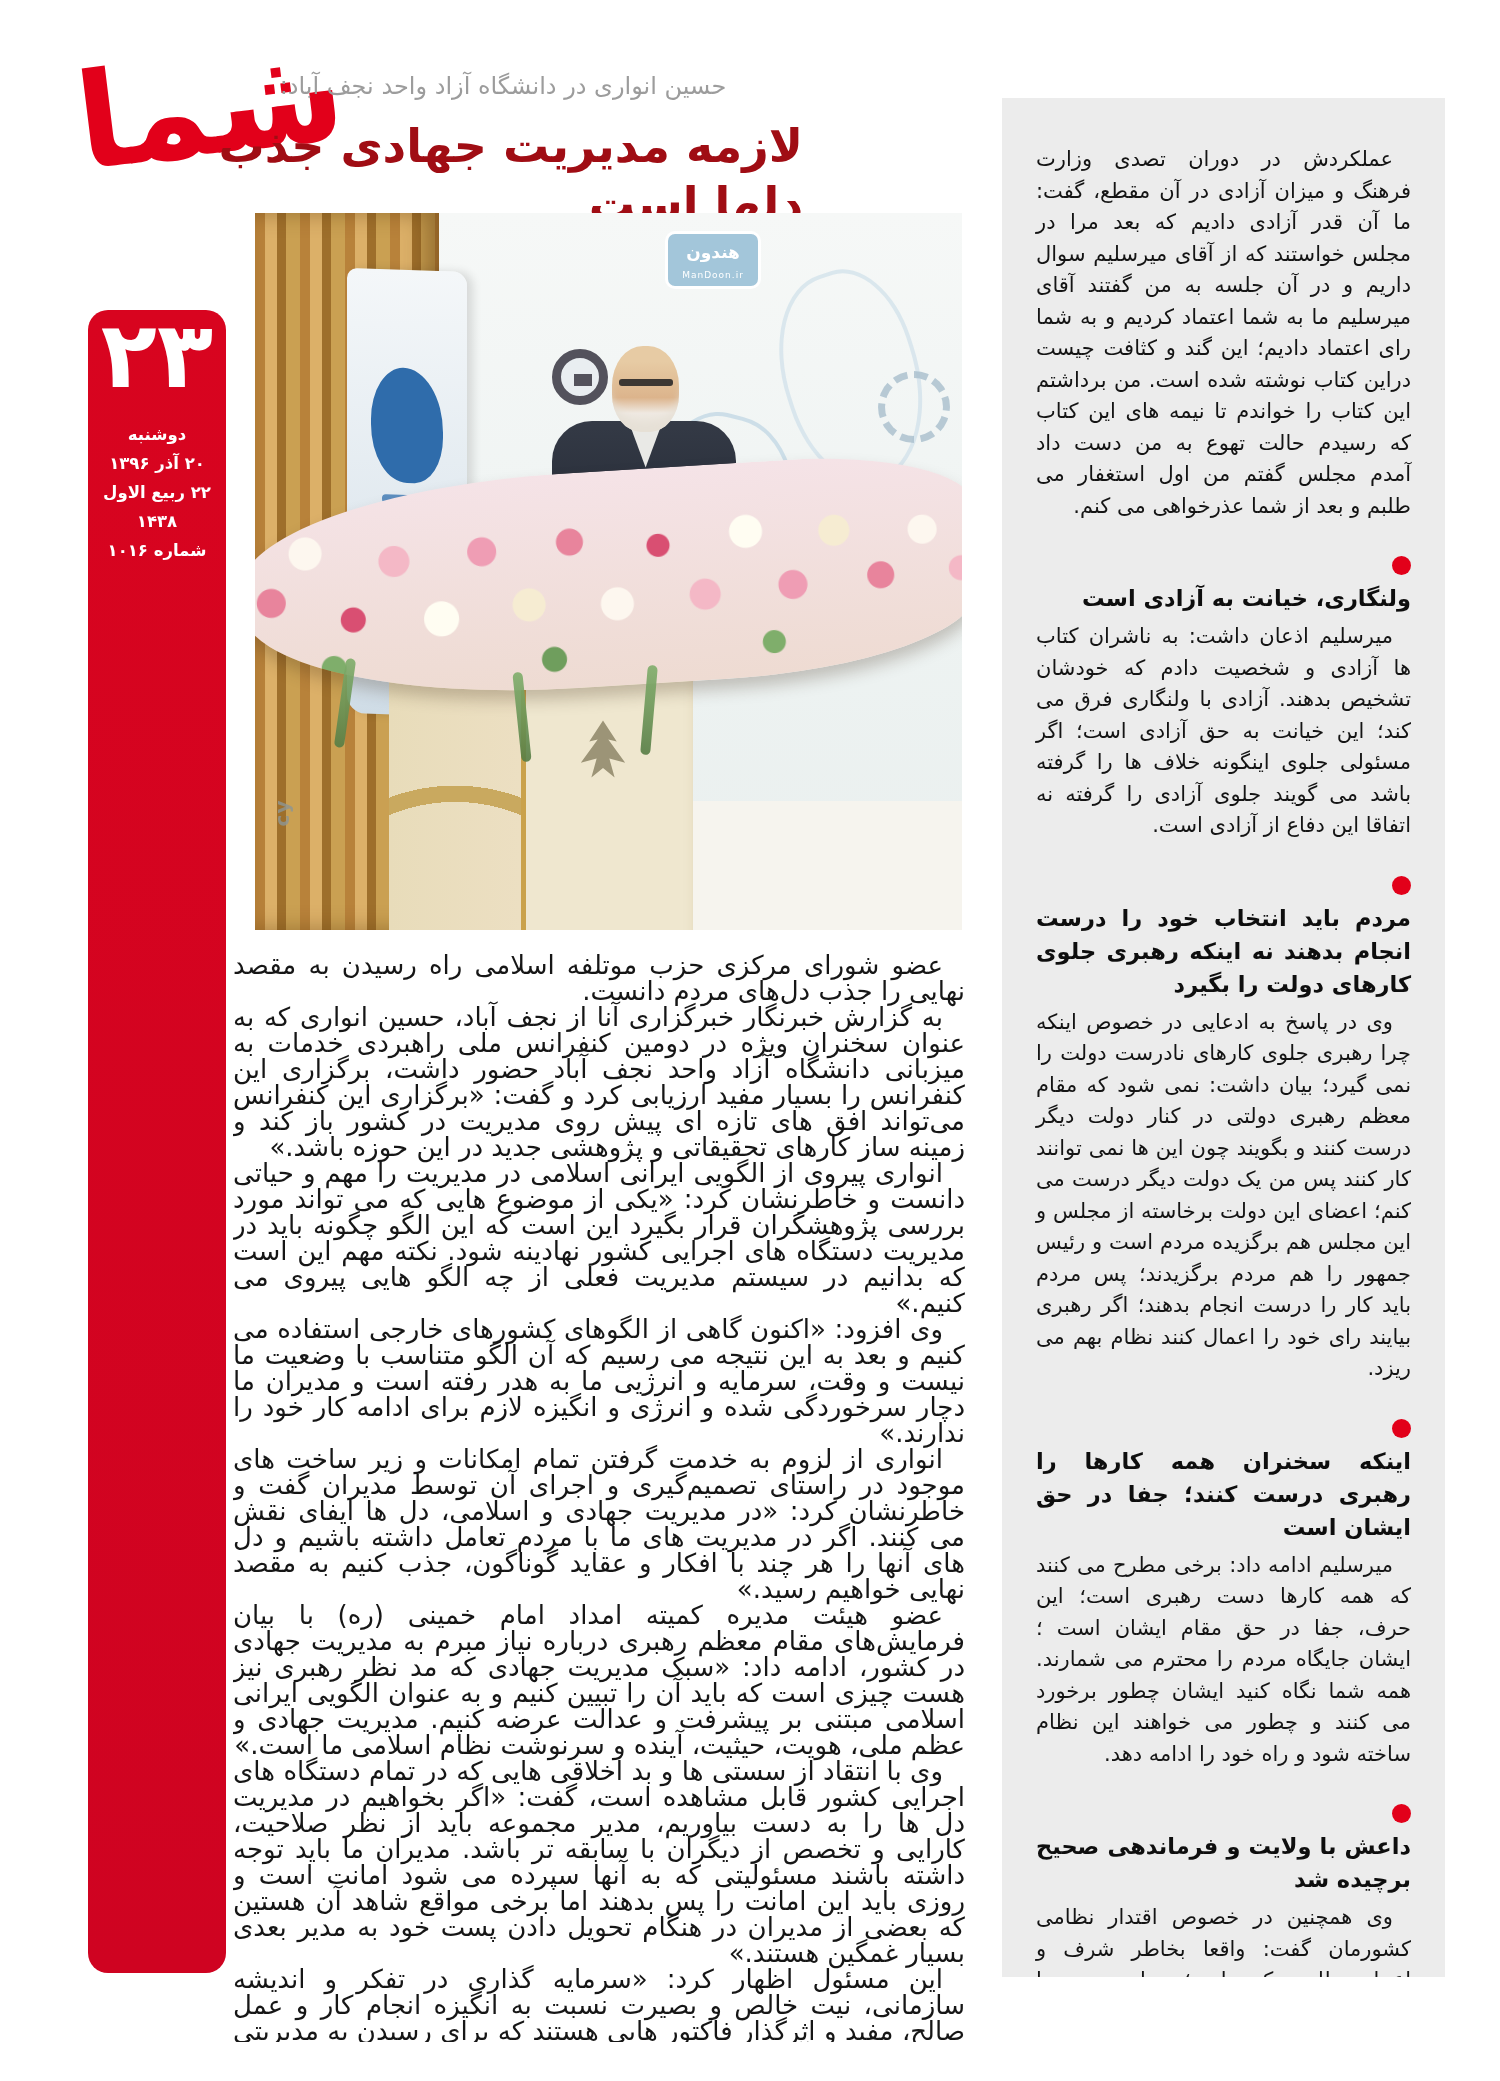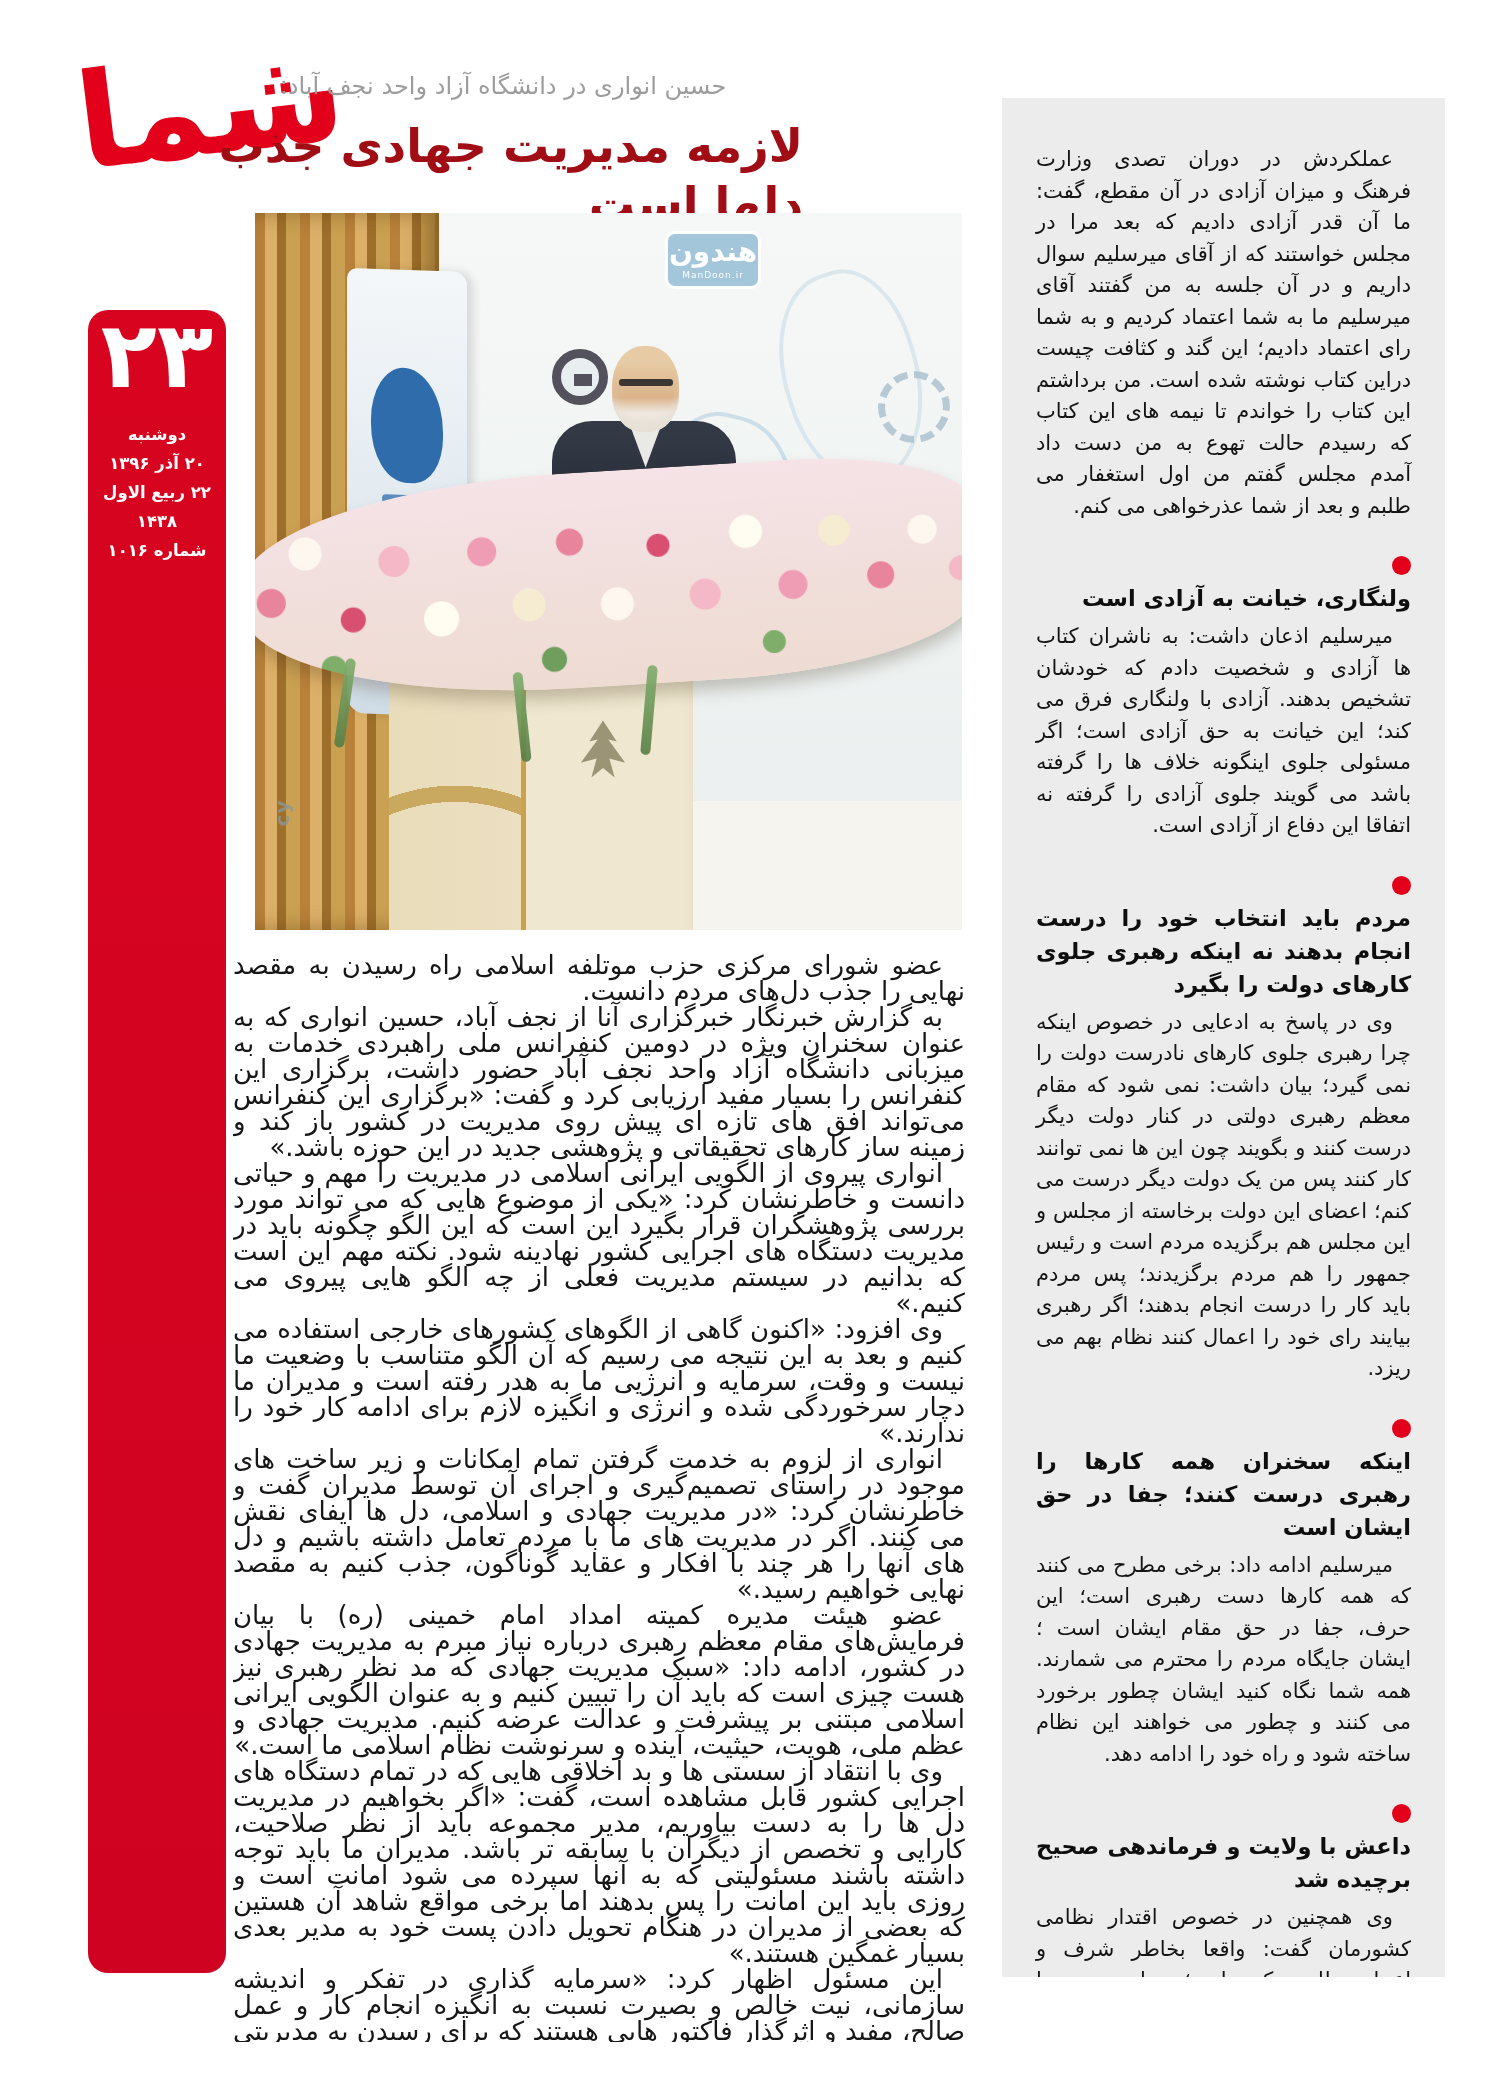--- a/index.html
+++ b/index.html
@@ -39,21 +39,21 @@
     border:4px solid #c3d8e5; border-radius:38% 52% 45% 50%; opacity:.8; transform:rotate(14deg);}
   .puzzle2{position:absolute; left:66%; top:8%; width:26%; height:30%;
     border:4px solid #cfe0ea; border-radius:50% 40% 55% 45%; opacity:.7; transform:rotate(-18deg);}
   .gear{position:absolute; left:84%; top:22%; width:72px; height:72px; border-radius:50%;
     border:7px dashed #a9bfcd; opacity:.8;}
   .glyph-circle{position:absolute; left:42%; top:19%; width:56px; height:56px; border-radius:50%;
     border:9px solid #53525c; background:#e9eef1;}
   .glyph-circle::after{content:""; position:absolute; left:13px; top:16px; width:18px; height:12px; background:#53525c;}
   .badge{position:absolute; left:58%; top:2.5%; width:96px; height:58px; background:#a3c6da;
     border:3px solid #fff; border-radius:10px; text-align:center; color:#fff; direction:rtl;}
-  .badge-title{font-size:28px; font-weight:bold; line-height:36px;}
+  .badge-title{font-size:17px; font-weight:bold; line-height:36px;}
   .badge-sub{font-size:9px; line-height:10px; letter-spacing:1px;}
   .flag{position:absolute; left:13%; top:8%; width:17%; height:62%;
     background:linear-gradient(180deg,#f4f7f9,#e2eaf0 55%,#cfdce6); border-radius:10px 14px 40px 18px;
     transform:skewY(2deg); box-shadow:6px 0 10px rgba(0,0,0,.12);}
   .flag-emblem{position:absolute; left:20%; top:22%; width:60%; height:26%;
     background:#2f6cab; border-radius:45% 55% 40% 50%;}
   .flag-emblem::after{content:""; position:absolute; left:15%; top:110%; width:70%; height:9px;
     background:#5d8fc0; border-radius:4px;}
   .man-head{position:absolute; left:50.5%; top:18.5%; width:9.5%; height:12%;
     background:linear-gradient(180deg,#e7cba4 0 18%, #dcb48c 60%, #efe9e2 78%, #e8e3da 100%);

